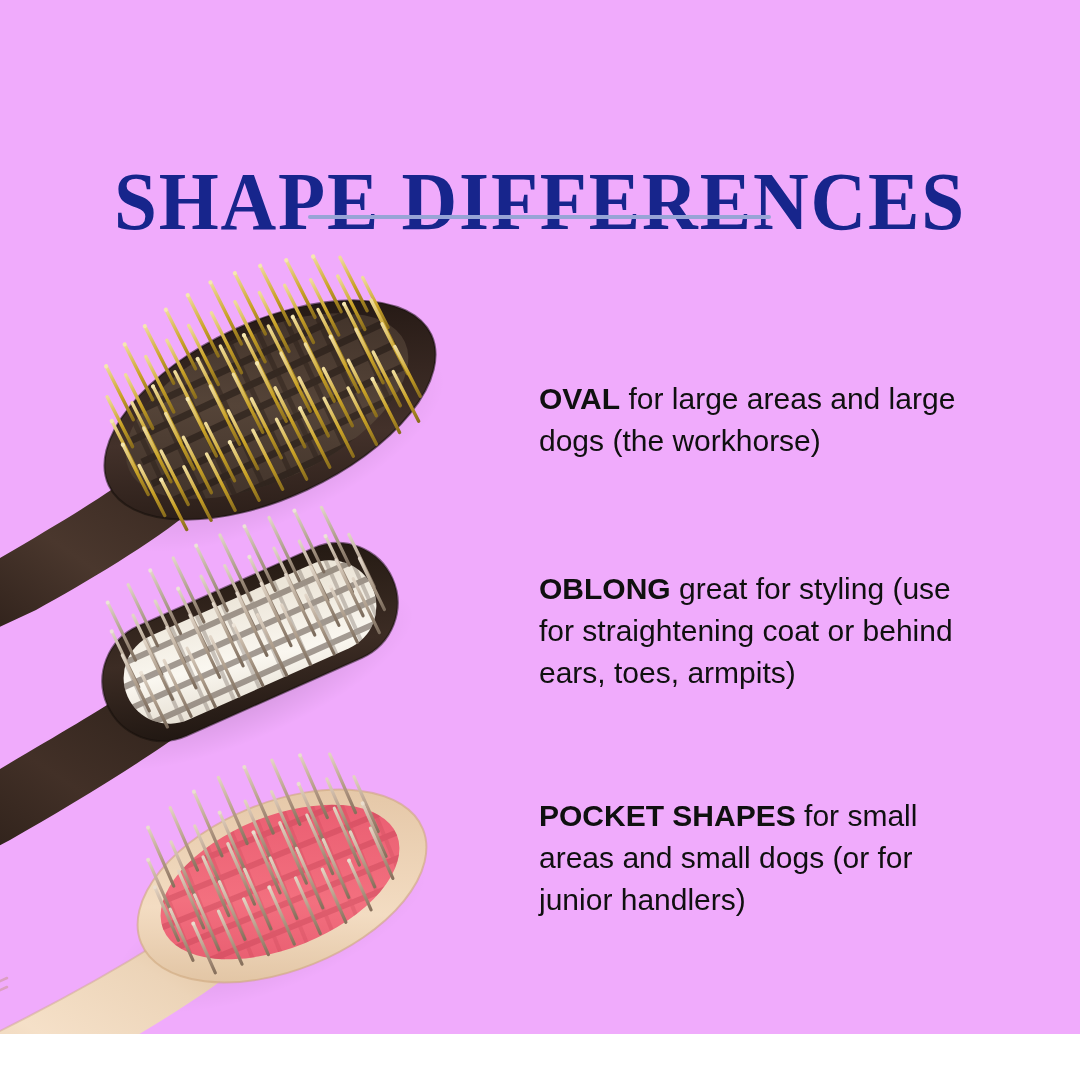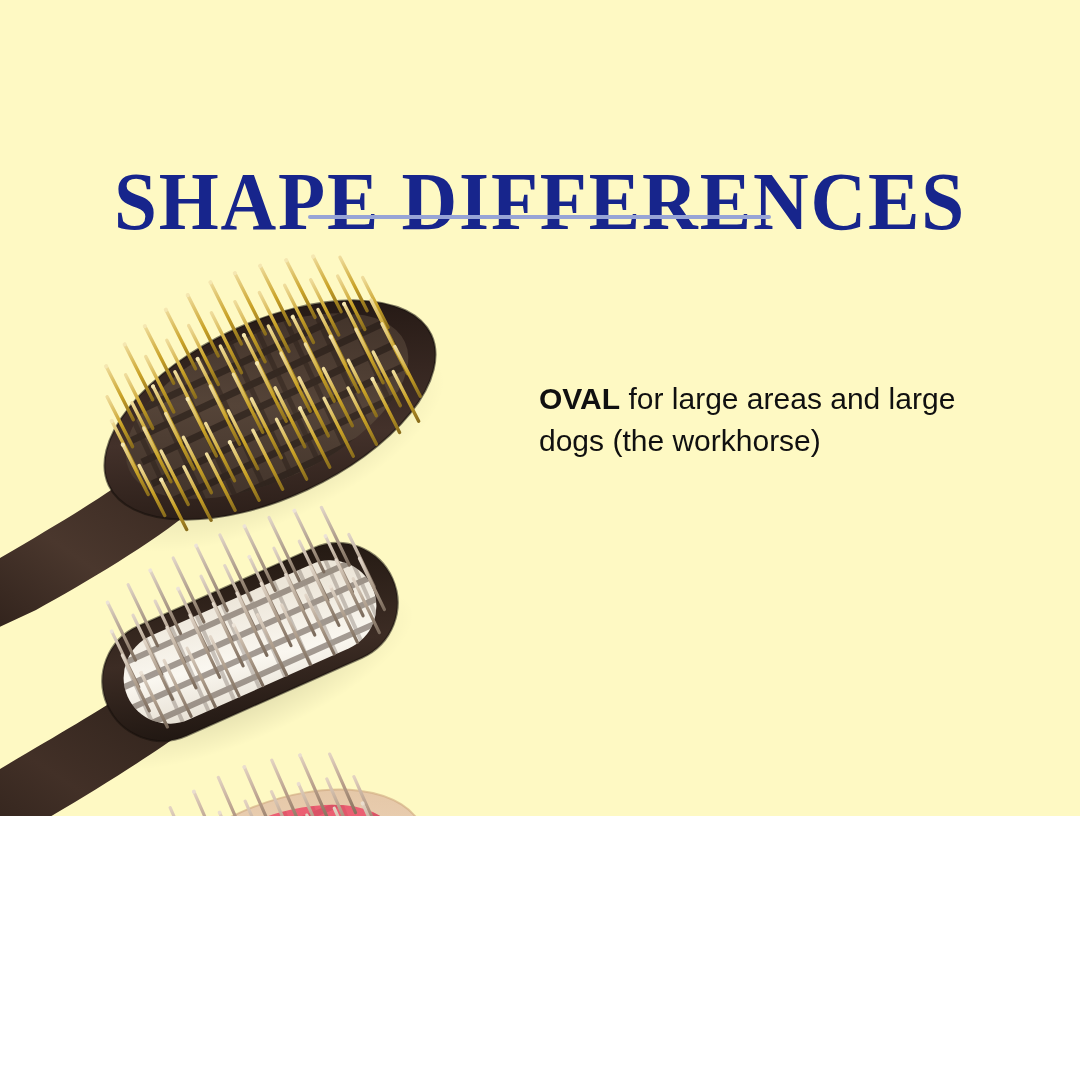--- a/index.html
+++ b/index.html
@@ -6,22 +6,22 @@
     margin: 0;
     padding: 0;
     background: #ffffff;
   }
   body {
     font-family: "Liberation Sans", sans-serif;
   }
   #page {
     position: relative;
     width: 1080px;
-    height: 816px;
-    background: #fef9c3;
+    height: 1034px;
+    background: #f0abfc;
     overflow: hidden;
   }
 
   
   #page-title {
     position: absolute;
     left: 0;
     top: 104px;
     width: 1080px;
     text-align: center;
@@ -553,15 +553,21 @@
         <path d="M 28 262 l 9 -4"></path>
         <path d="M 28 271 l 9 -4"></path>
       </g>
     </svg>
   </div>
 
   <p class="caption" id="caption-oval">
     <b>OVAL</b><span> for large areas and large dogs (the workhorse)</span>
   </p>
 
-
+  <p class="caption" id="caption-oblong">
+    <b>OBLONG</b><span> great for styling (use for straightening coat or behind ears, toes, armpits)</span>
+  </p>
+
+  <p class="caption" id="caption-pocket">
+    <b>POCKET SHAPES</b><span> for small areas and small dogs (or for junior handlers)</span>
+  </p>
 
 </div>
 
 </body></html>

